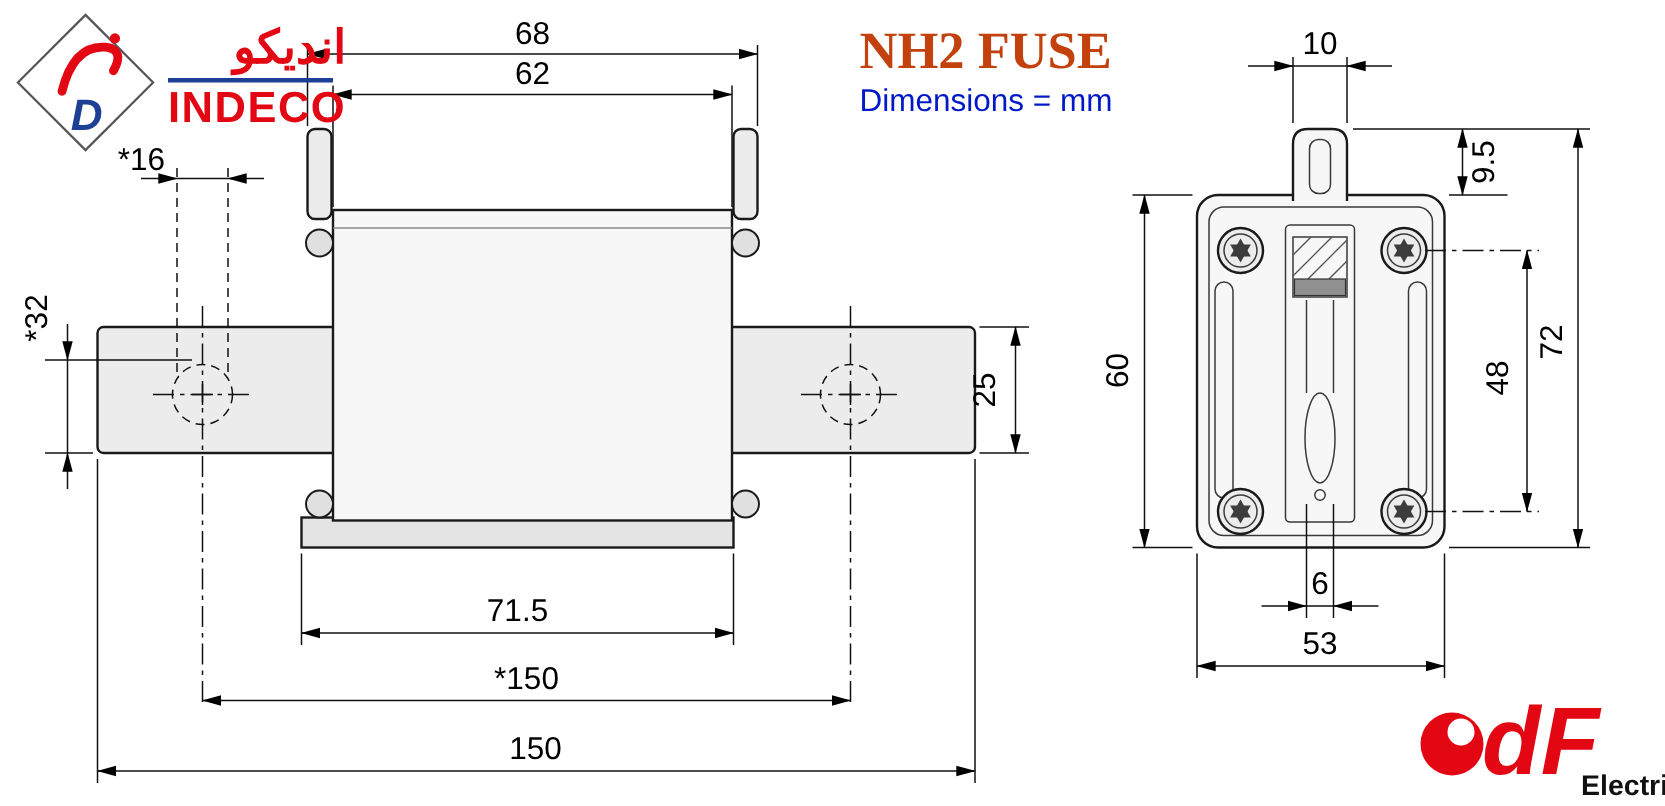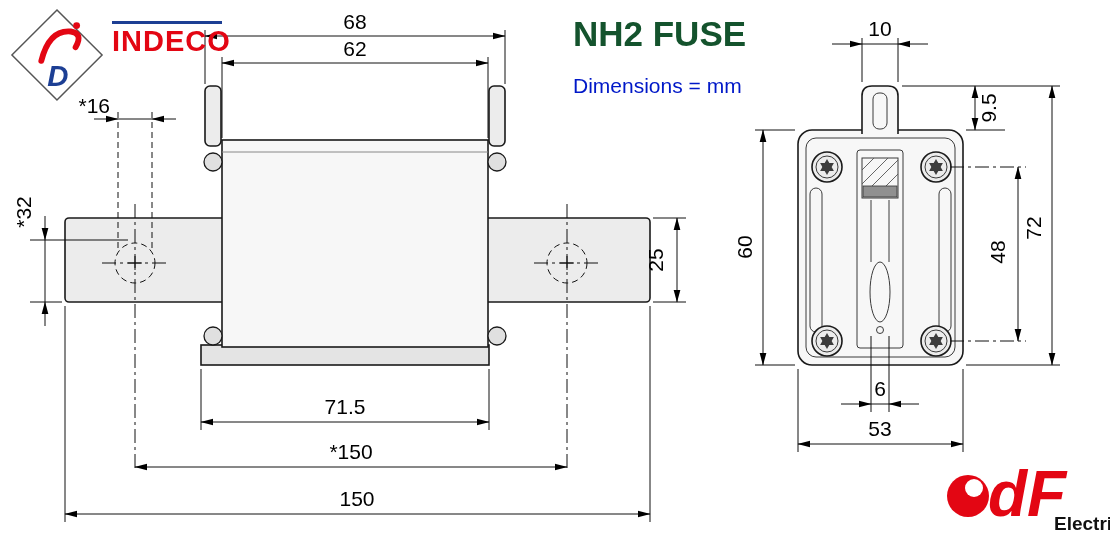--- a/index.html
+++ b/index.html
@@ -25,22 +25,22 @@
 
   
   .indeco { position:absolute; left:8px; top:6px; display:flex; gap:6px; align-items:flex-start; }
   .indeco-text { margin-top:10px; }
   .arabic { color:#e30613; font-size:31px; font-weight:700; line-height:1; direction:rtl; }
   .indeco-rule { width:110px; height:3px; background:#1d3f94; margin:5px 0 3px; }
   .indeco-name { color:#e30613; font-size:29px; font-weight:700; letter-spacing:1px; line-height:1; }
 
   
   .title-block { position:absolute; left:573px; top:16px; }
-  .title { color:#14532d; font-size:35px; font-weight:bold; line-height:1.05; }
-  .subtitle { color:#0018c8; font-size:21px; margin-top:21px; }
+  .title { color:#c2410c; font-size:35px; font-weight:bold; line-height:1.05;font-family:Liberation Serif, serif; }
+  .subtitle { color:#0018c8; font-size:21px; margin-top:3px; }
 
   
   .df { position:absolute; left:944px; top:450px; width:205px; height:85px; }
   .df-text { font-size:64px; font-weight:bold; font-style:italic; fill:#e30613; font-family:"Liberation Sans",sans-serif; }
   .df-sub { font-size:19px; font-weight:bold; fill:#111; font-family:"Liberation Sans",sans-serif; }
 </style>
 </head>
 <body>
 
 <div class="canvas">
@@ -256,20 +256,21 @@
   </svg>
 
   <div class="indeco">
     <svg width="98" height="98" viewBox="0 0 100 100">
       <polygon points="50,4 96,50 50,96 4,50" fill="#ffffff" stroke="#555" stroke-width="1.5"></polygon>
       <path d="M34,56 Q42,24 64,26 Q77,28 69,42" stroke="#e30613" stroke-width="6" fill="none" stroke-linecap="round"></path>
       <circle cx="70" cy="20" r="3.5" fill="#e30613"></circle>
       <text x="40" y="82" font-size="30" font-weight="bold" font-style="italic" fill="#1d3f94">D</text>
     </svg>
     <div class="indeco-text">
+      <div class="arabic">انديكو</div>
       <div class="indeco-rule"></div>
       <div class="indeco-name">INDECO</div>
     </div>
   </div>
 
   <div class="title-block">
     <div class="title">NH2 FUSE</div>
     <div class="subtitle">Dimensions = mm</div>
   </div>
 

